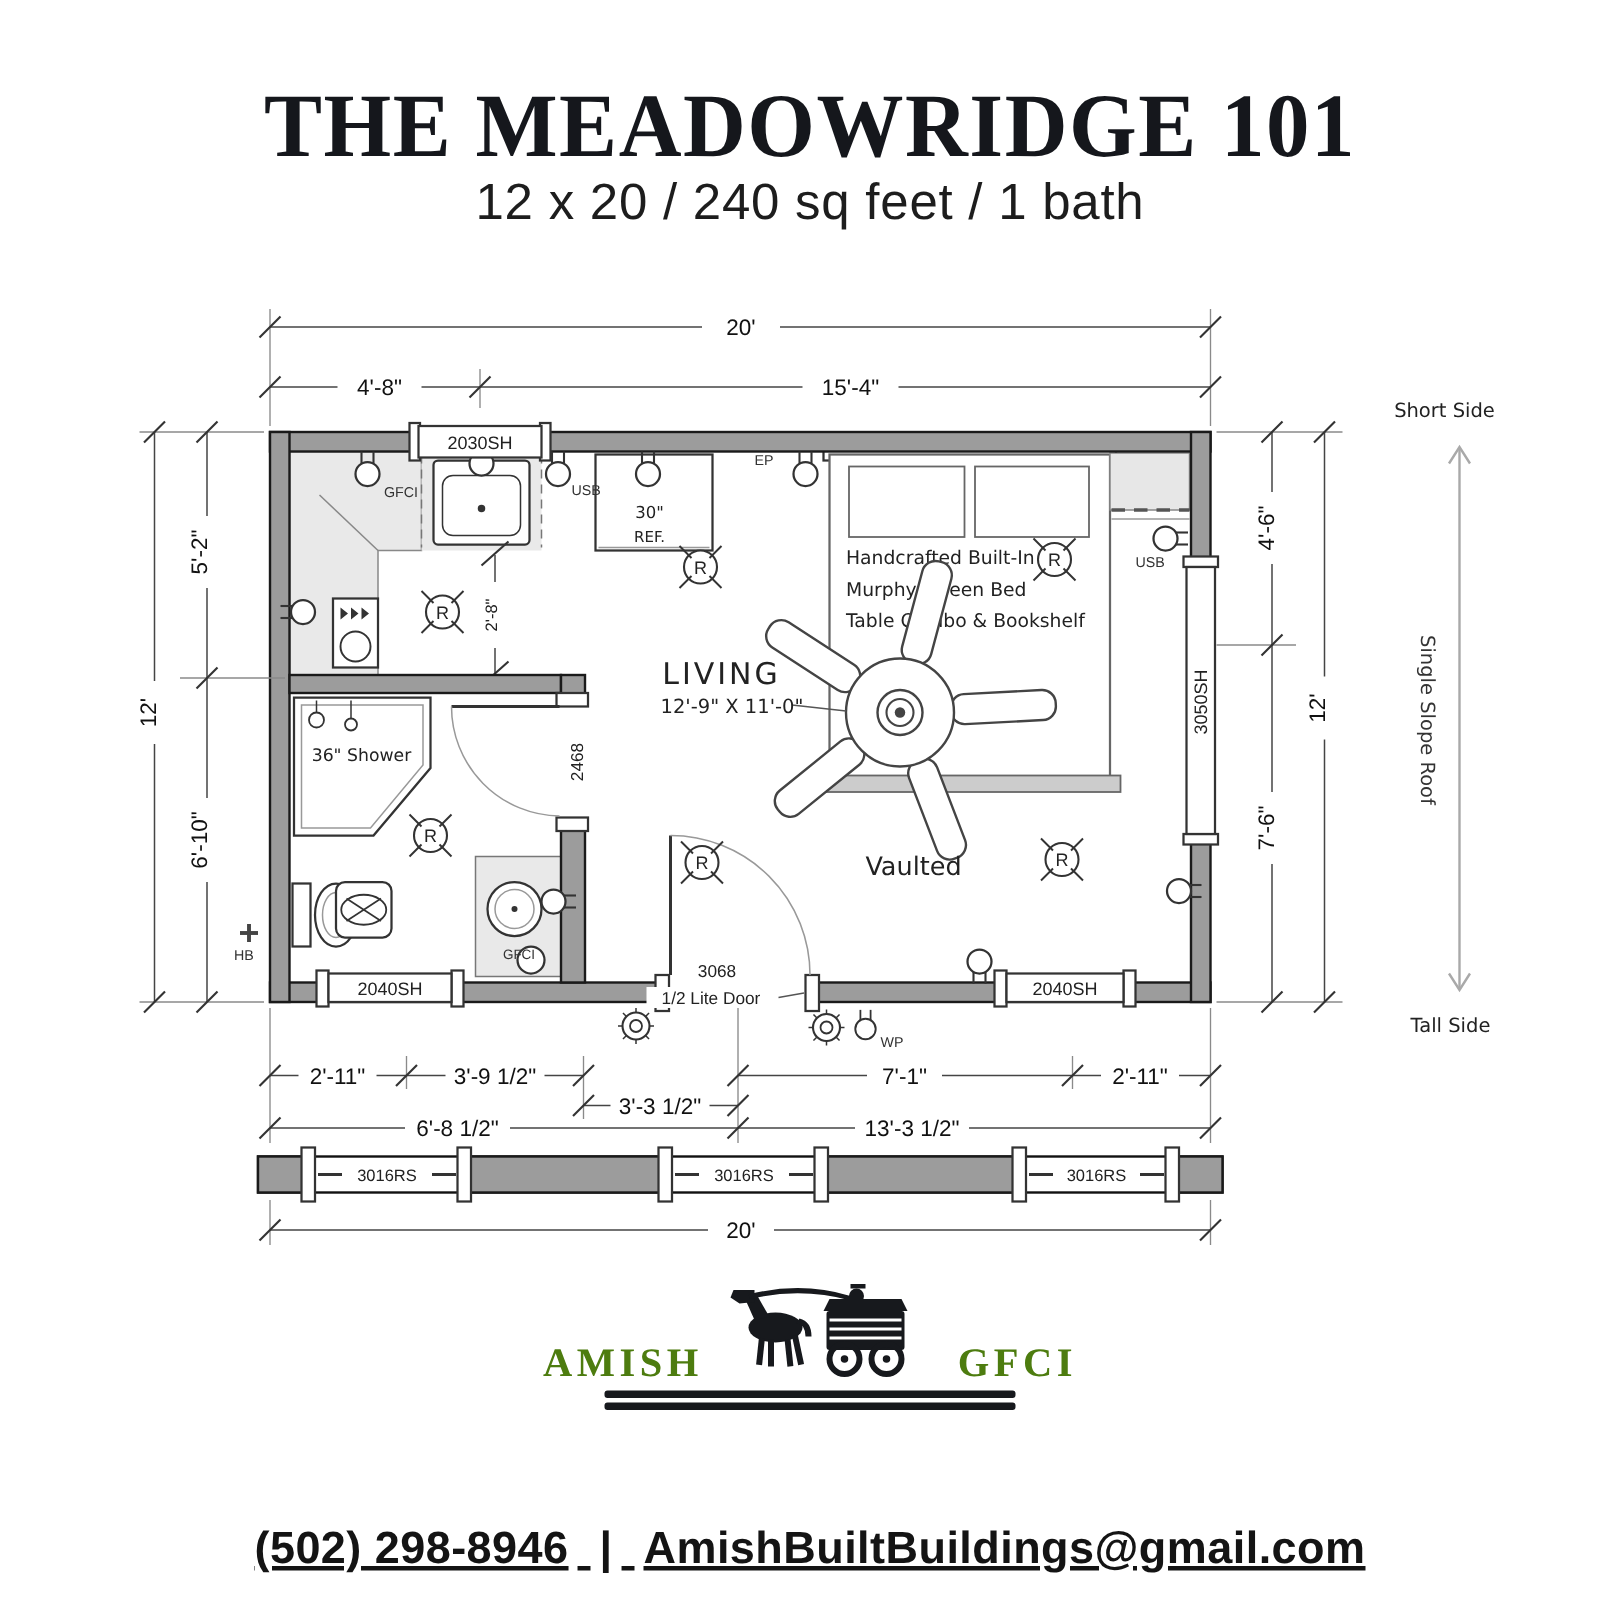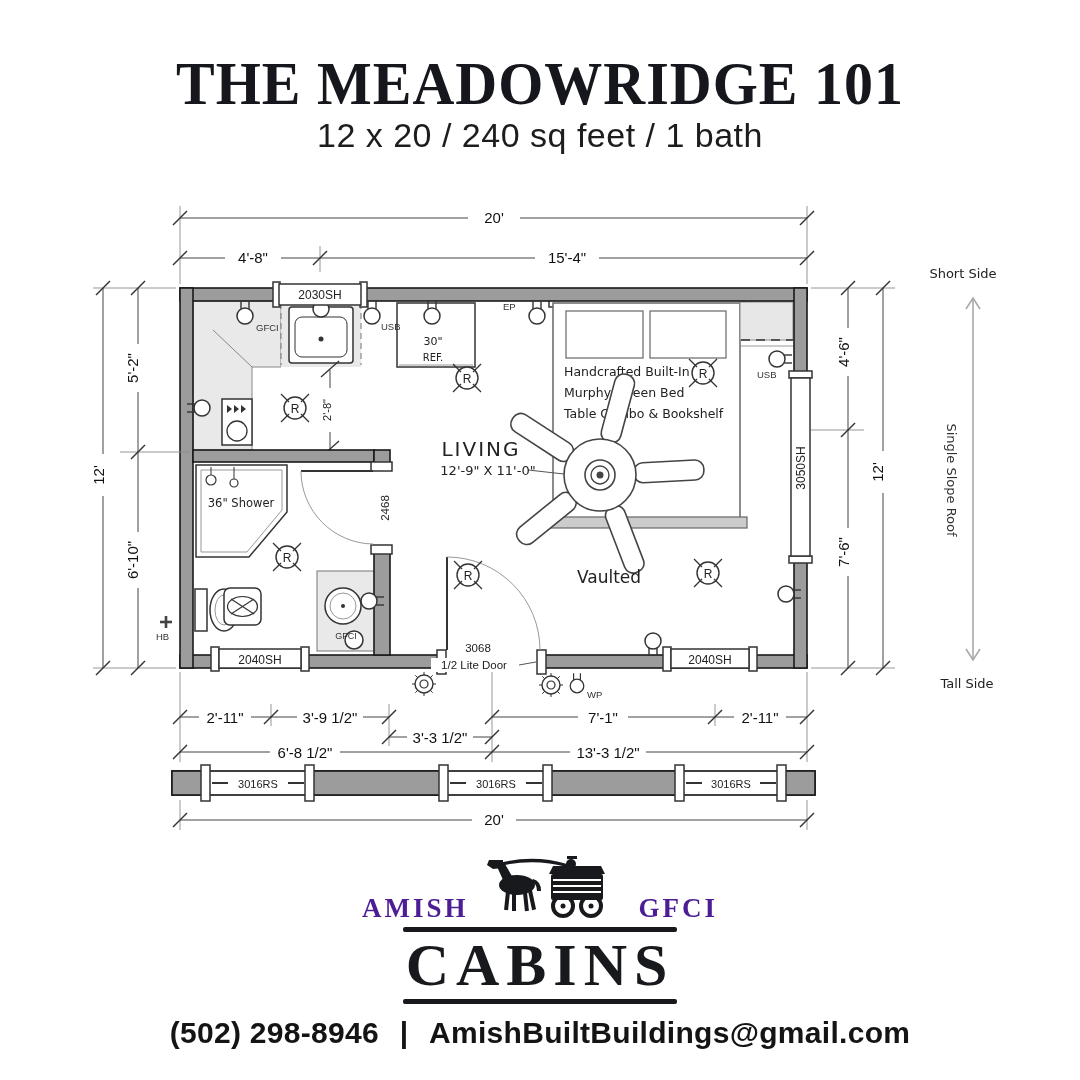--- a/index.html
+++ b/index.html
@@ -5,25 +5,25 @@
   html,body{margin:0;padding:0;background:#fff;}
   body{width:1080px;height:1080px;position:relative;font-family:"Liberation Sans",sans-serif;color:#111;overflow:hidden;}
   .title{position:absolute;top:50px;left:0;width:1080px;text-align:center;
          font-family:"Liberation Serif",serif;font-weight:700;font-size:58px;letter-spacing:1px;color:#15171c;
          transform:scaleY(1.04);}
   .subtitle{position:absolute;top:116px;left:0;width:1080px;text-align:center;
          font-family:"Liberation Sans",sans-serif;font-weight:400;font-size:34px;color:#1d1d1d;letter-spacing:0.5px;}
   svg.plan{position:absolute;top:0;left:0;}
   .logo-block{position:absolute;top:852px;left:0;width:1080px;text-align:center;}
   .logo-row{display:flex;justify-content:center;align-items:flex-end;gap:10px;height:72px;}
-  .logo-word{font-family:"Liberation Serif",serif;font-weight:700;font-size:27px;letter-spacing:3px;color:#4c1d95;line-height:1;margin-bottom:2px;text-align:center;}
+  .logo-word{font-family:"Liberation Serif",serif;font-weight:700;font-size:27px;letter-spacing:3px;color:#4d7c0f;line-height:1;margin-bottom:2px;text-align:center;}
   .logo-rule{width:274px;height:5px;background:#17191d;margin:3px auto;border-radius:2px;}
   .logo-cabins{font-family:"Liberation Serif",serif;font-weight:700;font-size:60px;letter-spacing:7px;color:#17191d;line-height:1.02;}
   .contact{position:absolute;top:1016px;left:0;width:1080px;text-align:center;
-         font-weight:700;font-size:30px;color:#141414;letter-spacing:0.3px;}
+         font-weight:700;font-size:30px;color:#141414;letter-spacing:0.3px;text-decoration:underline;}
   .contact span{margin:0 6px;}
   
   .wall{fill:#9c9c9c;stroke:#1a1a1a;stroke-width:1.6;}
   .dim{stroke:#444;stroke-width:1;}
   .ext{stroke:#8a8a8a;stroke-width:0.9;}
   .tick{stroke:#333;stroke-width:1.4;}
   .dtxt{font:15px "Liberation Sans",sans-serif;fill:#111;}
   .wtxt{font:12px "Liberation Sans",sans-serif;fill:#222;}
   .stxt{font:9.5px "Liberation Sans",sans-serif;fill:#333;}
   .htxt{font:12.5px "DejaVu Sans",sans-serif;fill:#222;}
@@ -443,21 +443,20 @@
       </g>
       <g stroke="#fff" stroke-width="2">
         <line x1="74" y1="28" x2="122" y2="28"></line>
         <line x1="74" y1="34" x2="122" y2="34"></line>
         <line x1="74" y1="40" x2="122" y2="40"></line>
       </g>
     </svg>
     <span class="logo-word">GFCI</span>
   </div>
   <div class="logo-rule"></div>
-  <div class="logo-cabins">CABINS</div>
   <div class="logo-rule"></div>
 </div>
 
 <div class="contact">
   <span>(502) 298-8946</span>
   <span>|</span>
   <span>AmishBuiltBuildings@gmail.com</span>
 </div>
 
 </body></html>

